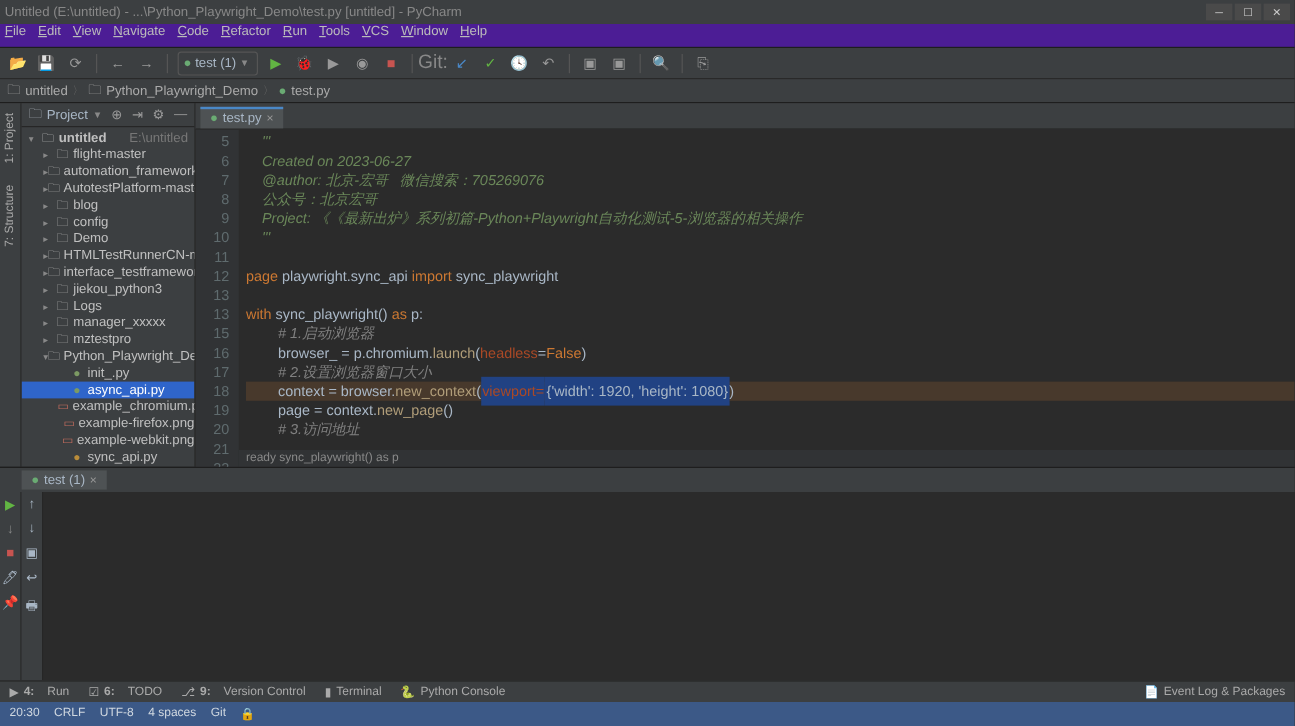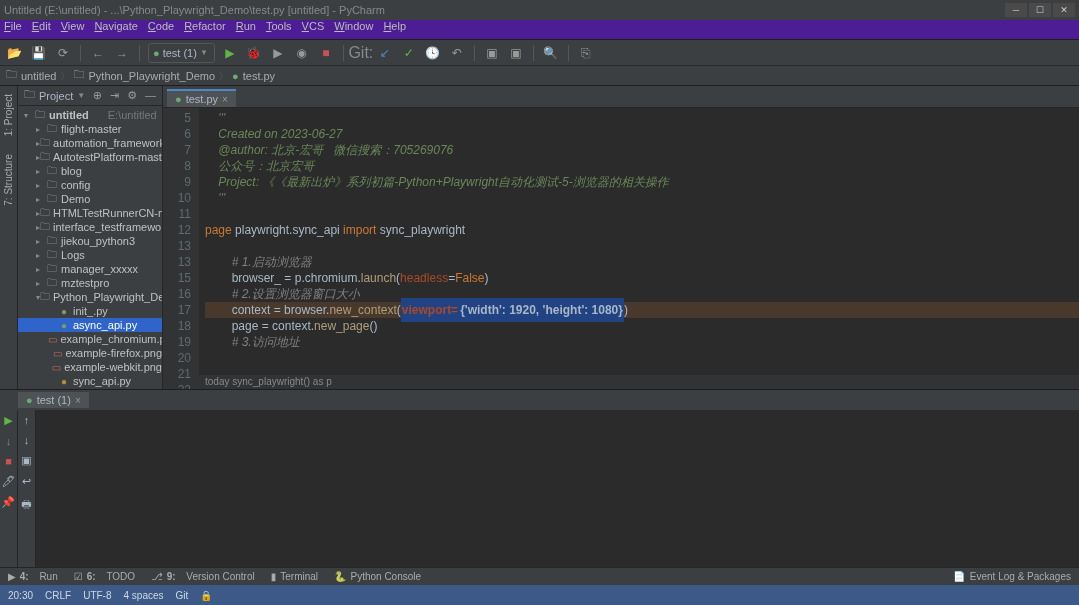--- a/index.html
+++ b/index.html
@@ -42,21 +42,21 @@
 .gutter div { height: 16px; }
 .code { flex: 1; padding: 2px 0 0 6px; position: relative; }
 .code div.line { height: 16px; white-space: pre; }
 .cmt { color: #808080; font-style: italic; }
 .doc { color: #6a8759; font-style: italic; }
 .kw { color: #cc7832; }
 .id { color: #a9b7c6; }
 .fn { color: #b09d79; }
 .arg { color: #aa4926; }
 .hl { background: rgba(204,120,50,0.18); }
-.sel-box { background: #214283; padding: 5px 1px; font-weight: bold; }
+.sel-box { background: #214283; padding: 5px 1px; }
 .crumb-line { position: absolute; bottom: 0; left: 0; right: 0; height: 14px; background: #313335; color: #888; font-size: 10px; padding: 0 6px; display: flex; align-items: center; }
 .bottom-panel { height: 178px; background: #2b2b2b; border-top: 1px solid #1e1e1e; display: flex; flex-direction: column; }
 .bp-tabs { height: 20px; background: #3c3f41; display: flex; align-items: center; padding: 0 8px 0 18px; }
 .bp-tab { display: flex; align-items: center; gap: 4px; padding: 2px 8px; background: #4e5254; }
 .bp-body { flex: 1; display: flex; }
 .bp-left { width: 18px; background: #3c3f41; display: flex; flex-direction: column; align-items: center; gap: 8px; padding-top: 4px; border-right: 1px solid #262626; }
 .bp-left2 { width: 18px; background: #3c3f41; display: flex; flex-direction: column; align-items: center; gap: 8px; padding-top: 4px; border-right: 1px solid #262626; }
 .bp-content { flex: 1; background: #2b2b2b; }
 .status-tabs { height: 18px; background: #3c3f41; display: flex; align-items: center; padding: 0 8px; gap: 16px; color: #aaa; border-top: 1px solid #262626; }
 .st-item { display: flex; align-items: center; gap: 4px; font-size: 10px; }
@@ -293,28 +293,29 @@
       <div class="code" id="code">
           <div class="line">    <span class="doc">'''</span></div>
           <div class="line">    <span class="doc">Created on 2023-06-27</span></div>
           <div class="line">    <span class="doc">@author: 北京-宏哥   微信搜索：705269076</span></div>
           <div class="line">    <span class="doc">公众号：北京宏哥</span></div>
           <div class="line">    <span class="doc">Project: 《《最新出炉》系列初篇-Python+Playwright自动化测试-5-浏览器的相关操作</span></div>
           <div class="line">    <span class="doc">'''</span></div>
           <div class="line"></div>
           <div class="line"><span class="kw">page</span><span class="id"> playwright.sync_api </span><span class="kw">import</span><span class="id"> sync_playwright</span></div>
           <div class="line"></div>
+          <div class="line"><span class="kw">with</span><span class="id"> sync_playwright() </span><span class="kw">as</span><span class="id"> p:</span></div>
           <div class="line">        <span class="cmt"># 1.启动浏览器</span></div>
           <div class="line">        <span class="id">browser_ = p.chromium.</span><span class="fn">launch</span><span class="id">(</span><span class="arg">headless</span><span class="id">=</span><span class="kw">False</span><span class="id">)</span></div>
           <div class="line">        <span class="cmt"># 2.设置浏览器窗口大小</span></div>
           <div class="line hl">        <span class="id">context = browser.</span><span class="fn">new_context</span><span class="id">(</span><span class="sel-box"><span class="arg">viewport=</span></span><span class="sel-box">{'width': 1920, 'height': 1080}</span><span class="id">)</span></div>
           <div class="line">        <span class="id">page = context.</span><span class="fn">new_page</span><span class="id">()</span></div>
           <div class="line">        <span class="cmt"># 3.访问地址</span></div>
           <div class="crumb-line">
-          <span>today sync_playwright() as p</span>
+          <span>ready sync_playwright() as p</span>
         </div>
       </div>
     </div>
   </div>
 </div>
 
 <div class="bottom-panel">
   <div class="bp-tabs">
     <div class="bp-tab">
       <span class="dot-py">●</span>

